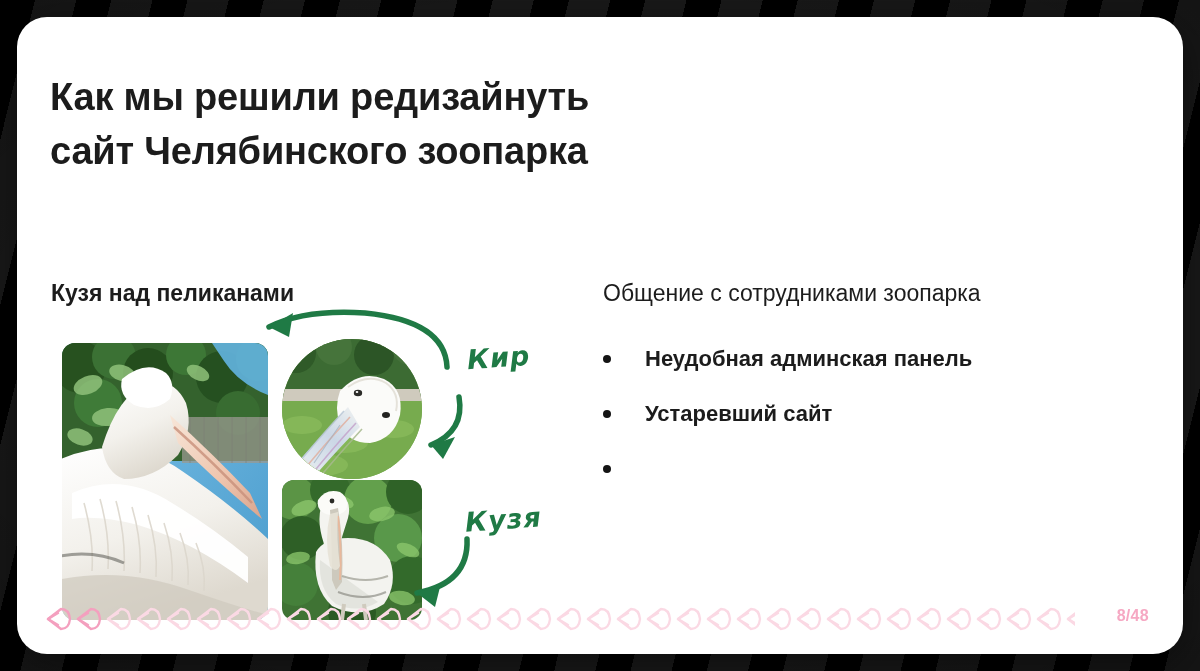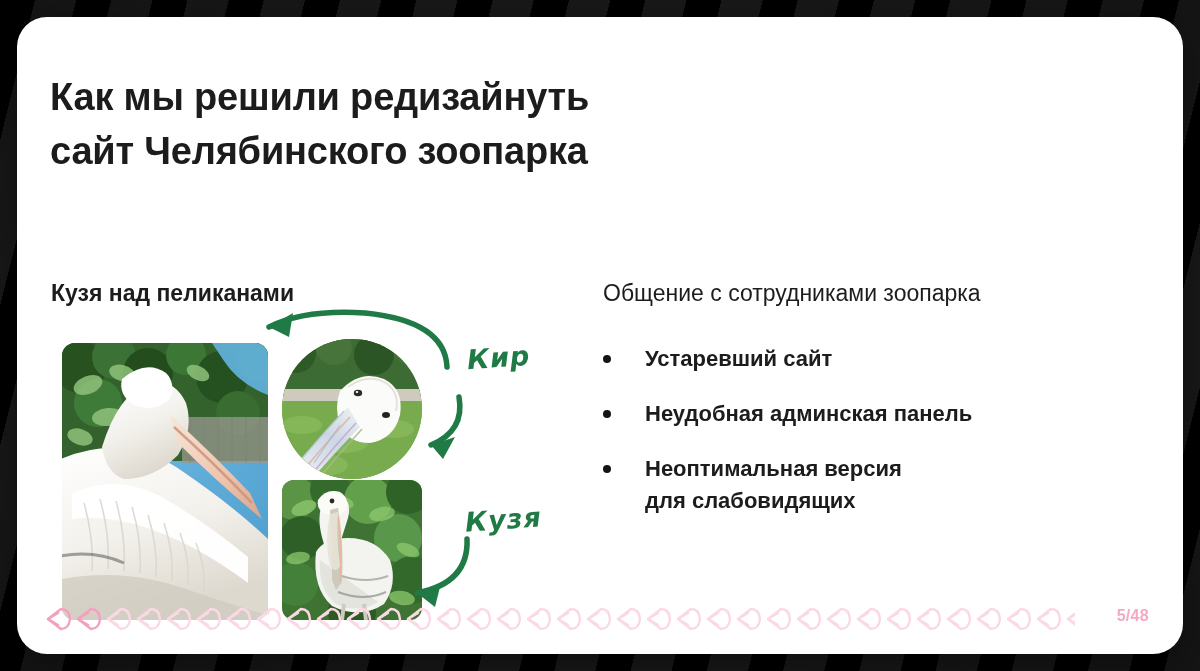--- a/index.html
+++ b/index.html
@@ -373,30 +373,28 @@
         <path d="M400 576 L424 566 L418 590 Z"></path>
       </g>
     </svg>
     <div class="hand-label hand-kir">Кир</div>
     <div class="hand-label hand-kuza">Кузя</div>
   </div>
 
   <div class="bullets">
     <div class="bullet-row">
       <span class="bullet-dot"></span>
+      <span class="bullet-text">Неудобная админская панель</span>
+    </div>
+    <div class="bullet-row">
+      <span class="bullet-dot"></span>
       <span class="bullet-text">Устаревший сайт</span>
     </div>
     <div class="bullet-row">
       <span class="bullet-dot"></span>
-      <span class="bullet-text">Неудобная админская панель</span>
-    </div>
-    <div class="bullet-row">
-      <span class="bullet-dot"></span>
-      <span class="bullet-text">Неоптимальная версия
-для слабовидящих</span>
     </div>
   </div>
 
   <div class="footer">
     <div class="progress-track" id="progress-track">
         <span class="chev filled">
           <svg viewBox="0 0 27 24" aria-hidden="true">
             <path d="M16 2 Q24 2 25 12 Q24 22 16 22 L3 12 Z" fill="none" stroke="currentColor" stroke-width="2.4" stroke-linejoin="round"></path>
             <path d="M3 12 L13 6 M3 12 L13 18" fill="none" stroke="currentColor" stroke-width="2.4" stroke-linecap="round"></path>
           </svg>
@@ -599,16 +597,16 @@
             <path d="M3 12 L13 6 M3 12 L13 18" fill="none" stroke="currentColor" stroke-width="2.4" stroke-linecap="round"></path>
           </svg>
         </span>
         <span class="chev">
           <svg viewBox="0 0 27 24" aria-hidden="true">
             <path d="M16 2 Q24 2 25 12 Q24 22 16 22 L3 12 Z" fill="none" stroke="currentColor" stroke-width="2.4" stroke-linejoin="round"></path>
             <path d="M3 12 L13 6 M3 12 L13 18" fill="none" stroke="currentColor" stroke-width="2.4" stroke-linecap="round"></path>
           </svg>
         </span>
       </div>
-    <div class="page-number">5/48</div>
+    <div class="page-number">8/48</div>
   </div>
 
 </div>
 
 </body></html>

